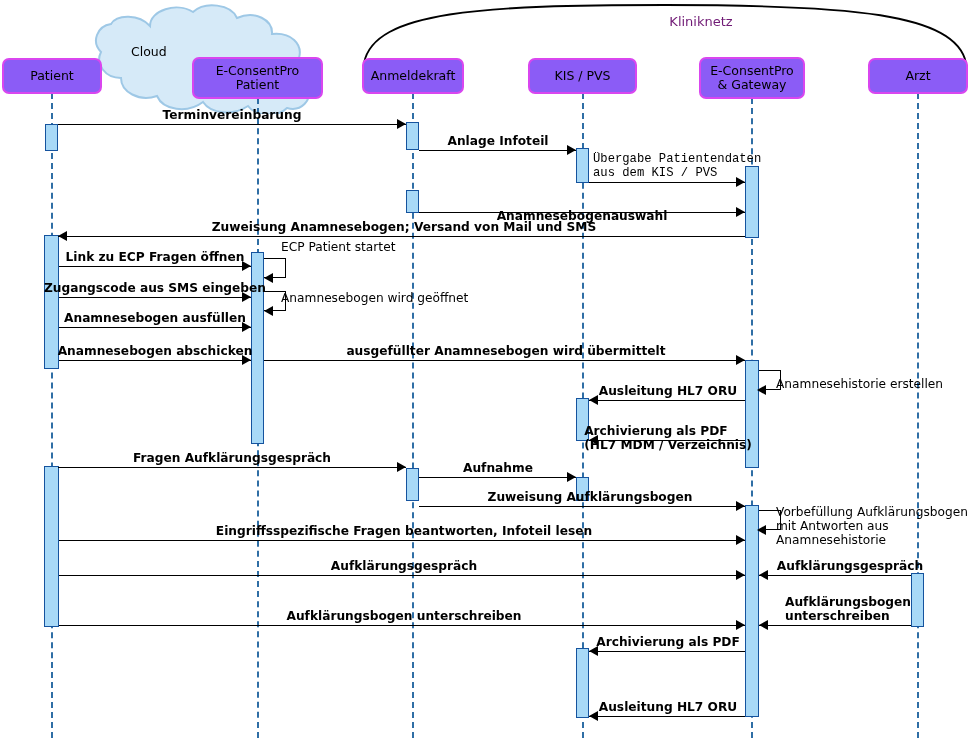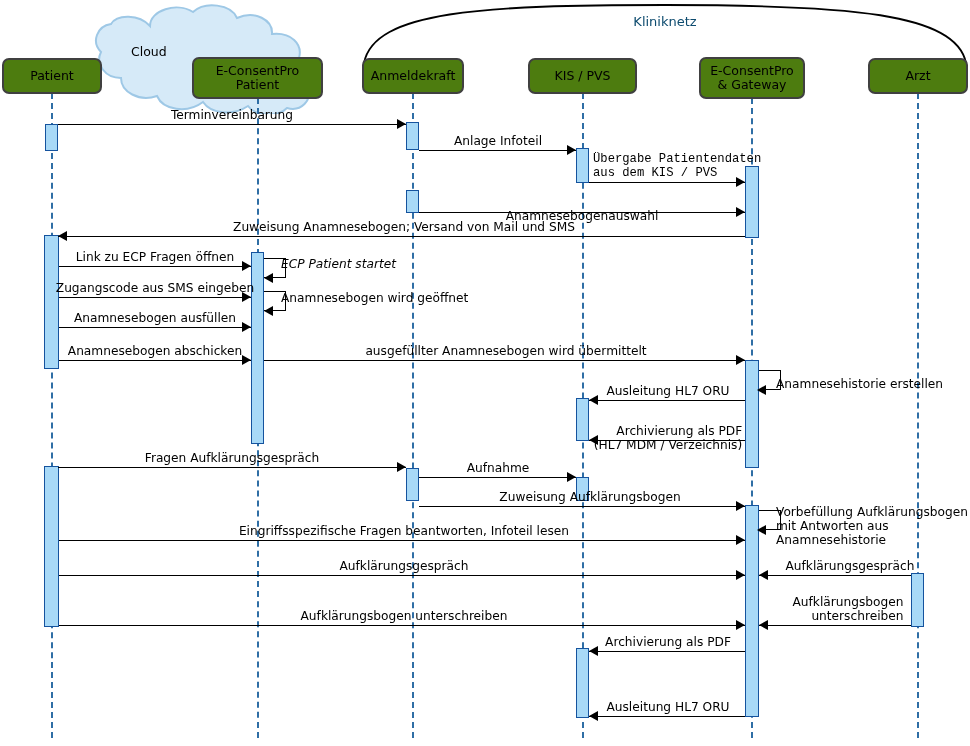--- a/index.html
+++ b/index.html
@@ -1,36 +1,36 @@
 <!DOCTYPE html>
 <html><head>
 <meta charset="utf-8">
 <style>
   html,body{margin:0;padding:0;background:#fff;}
   body{font-family:"DejaVu Sans","Liberation Sans",sans-serif;}
   #canvas{position:relative;width:970px;height:746px;background:#fff;overflow:hidden;}
   .lifeline{position:absolute;width:0;border-left:2px dashed #2f6ea5;}
-  .actor-box{position:absolute;box-sizing:border-box;background:#4d7c0f;
-    border:2px solid #404040;border-radius:7px;display:flex;align-items:center;
+  .actor-box{position:absolute;box-sizing:border-box;background:#8b5cf6;
+    border:2px solid #d946ef;border-radius:7px;display:flex;align-items:center;
     justify-content:center;text-align:center;color:#000;font-size:12.5px;line-height:14px;}
   .activation{position:absolute;box-sizing:border-box;background:#a8d9f7;
     border:1.6px solid #15539e;}
   .msg-line{position:absolute;height:0;border-top:1.6px solid #000;}
   .arrow{position:absolute;width:0;height:0;border-top:5px solid transparent;
     border-bottom:5px solid transparent;}
   .arrow.right{border-left:9px solid #000;}
   .arrow.left{border-right:9px solid #000;}
   .msg-label{position:absolute;font-size:12.2px;color:#000;line-height:14px;white-space:pre;}
-  .msg-label.center{text-align:right;transform:translateX(-50%);}
+  .msg-label.center{text-align:left;transform:translateX(-50%);font-weight:bold;}
   .msg-label.left{text-align:left;}
   .self-loop{position:absolute;box-sizing:border-box;border:1.6px solid #000;
     border-left:none;}
   .cloud{position:absolute;}
   .cloud-label{position:absolute;font-size:12.5px;color:#000;}
-  .net-label{position:absolute;font-size:13px;color:#0c4a6e;transform:translateX(-50%);}
+  .net-label{position:absolute;font-size:13px;color:#701a75;transform:translateX(-50%);margin-left:36px;}
 </style>
 </head>
 <body>
 
 <div id="canvas">
 
   <svg class="cloud" style="left:55px;top:4px;" width="300" height="110" viewBox="0 0 300 110">
     <path d="M95 22 C95 6 122 -2 138 8 C150 -3 176 0 182 14 C200 6 218 16 217 30
              C236 28 248 40 244 54 C258 58 262 74 252 84 C258 96 246 108 232 104
              C222 114 200 112 193 102 C178 112 156 110 148 98 C132 110 108 106 102 92
@@ -113,21 +113,21 @@
   <div class="msg-line" style="left:58px;top:236px;width:687px;"></div>
   <div class="arrow left" style="left:58px;top:231px;"></div>
   <div class="msg-label center" style="left:404px;top:220px;">Zuweisung Anamnesebogen; Versand von Mail und SMS</div>
 
   <div class="msg-line" style="left:59px;top:266px;width:192px;"></div>
   <div class="arrow right" style="left:242px;top:261px;"></div>
   <div class="msg-label center" style="left:155px;top:250px;">Link zu ECP Fragen öffnen</div>
 
   <div class="self-loop" style="left:264px;top:258px;width:22px;height:20px;"></div>
   <div class="arrow left" style="left:264px;top:273px;"></div>
-  <div class="msg-label left" style="left:281px;top:257px;font-style:italic;">ECP Patient startet</div>
+  <div class="msg-label left" style="left:281px;top:240px;">ECP Patient startet</div>
 
   <div class="msg-line" style="left:59px;top:297px;width:192px;"></div>
   <div class="arrow right" style="left:242px;top:292px;"></div>
   <div class="msg-label center" style="left:155px;top:281px;">Zugangscode aus SMS eingeben</div>
 
   <div class="self-loop" style="left:264px;top:291px;width:22px;height:20px;"></div>
   <div class="arrow left" style="left:264px;top:306px;"></div>
   <div class="msg-label left" style="left:281px;top:291px;text-align:center;">Anamnesebogen wird geöffnet</div>
 
   <div class="msg-line" style="left:59px;top:327px;width:192px;"></div>

